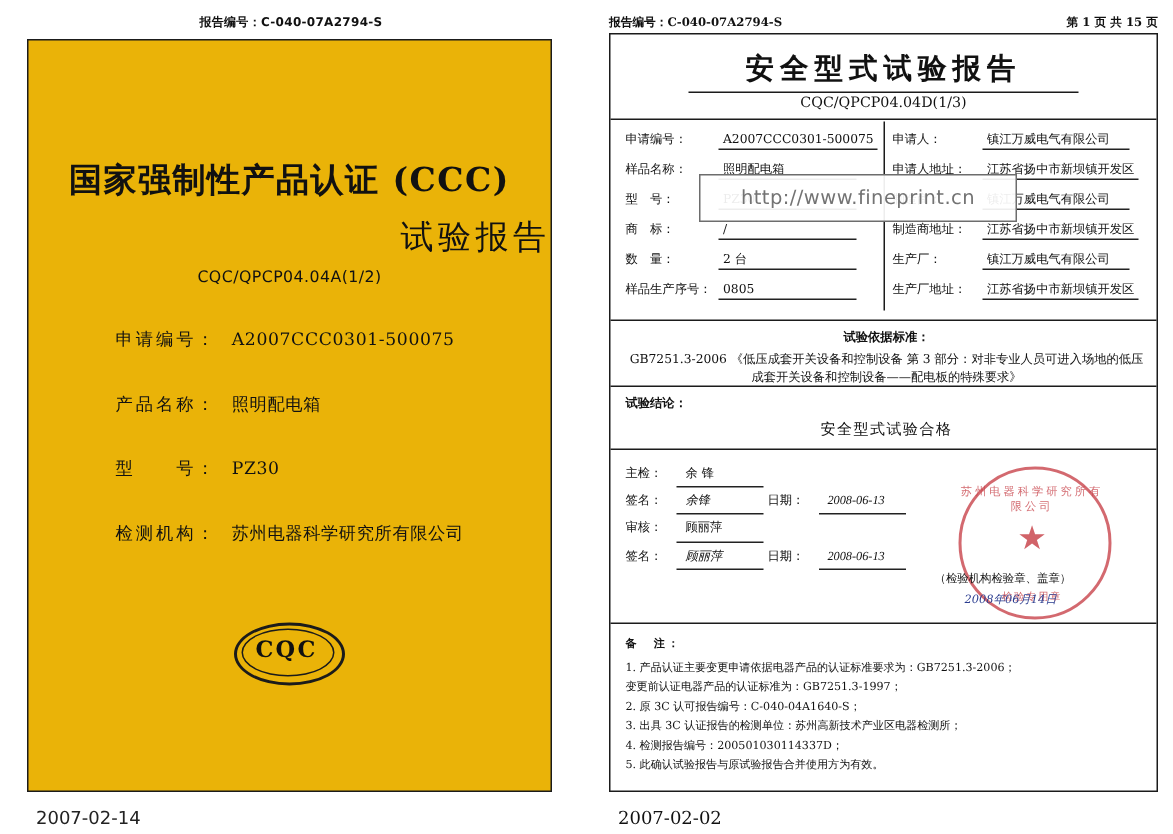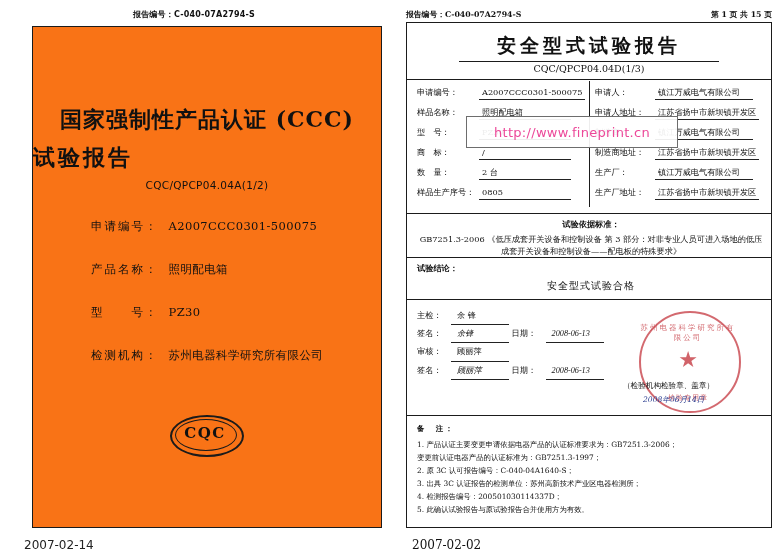--- a/index.html
+++ b/index.html
@@ -37,45 +37,45 @@
     left: 0;
     width: 372px;
     text-align: center;
     font-size: 8px;
     font-weight: bold;
     letter-spacing: 0.2px;
   }
   .left-frame {
     position: absolute;
     top: 22px;
-    left: 24px;
+    left: 10px;
     width: 348px;
     height: 500px;
     border: 1.3px solid #1b1b1b;
-    background: #f97316;
+    background: #eab308;
   }
   .left-title1 {
     position: absolute;
     top: 78px;
     left: 0;
     width: 348px;
     text-align: center;
     font-size: 22px;
     font-weight: bold;
     letter-spacing: 1px;
     font-family: "DejaVu Serif", "Liberation Serif", serif;
   }
   .left-title2 {
     position: absolute;
     top: 116px;
     left: 0;
     width: 348px;
-    text-align: left;
+    text-align: right;
     font-size: 22px;
-    font-weight: bold;
+    font-weight: normal;
     letter-spacing: 3px;
     font-family: "DejaVu Serif", "Liberation Serif", serif;
   }
   .left-subcode {
     position: absolute;
     top: 152px;
     left: 0;
     width: 348px;
     text-align: center;
     font-size: 10.5px;
@@ -357,21 +357,21 @@
     top: 116px;
     width: 210px;
     height: 30px;
     border: 1.2px solid #6d6d6d;
     background: rgba(255,255,255,0.92);
     display: flex;
     align-items: center;
     justify-content: center;
     font-family: "DejaVu Sans", "Liberation Sans", sans-serif;
     font-size: 13px;
-    color: #ec4899;
+    color: #737373;
     letter-spacing: 0.3px;
   }
 </style>
 </head>
 <body>
 
 <div class="page">
 
   <div class="doc-left">
     <div class="top-code">报告编号：C-040-07A2794-S</div>

